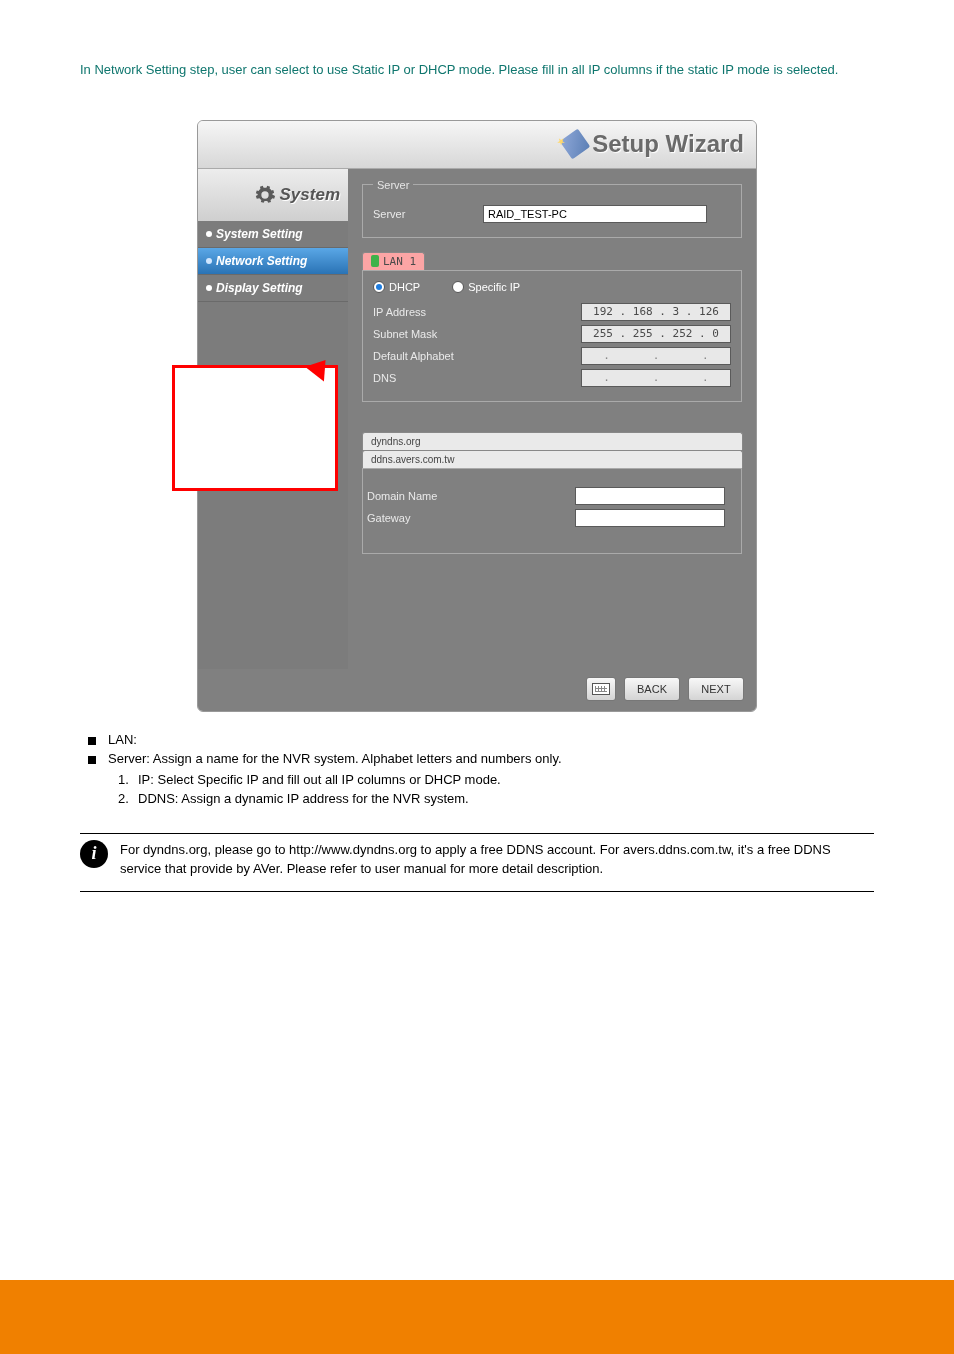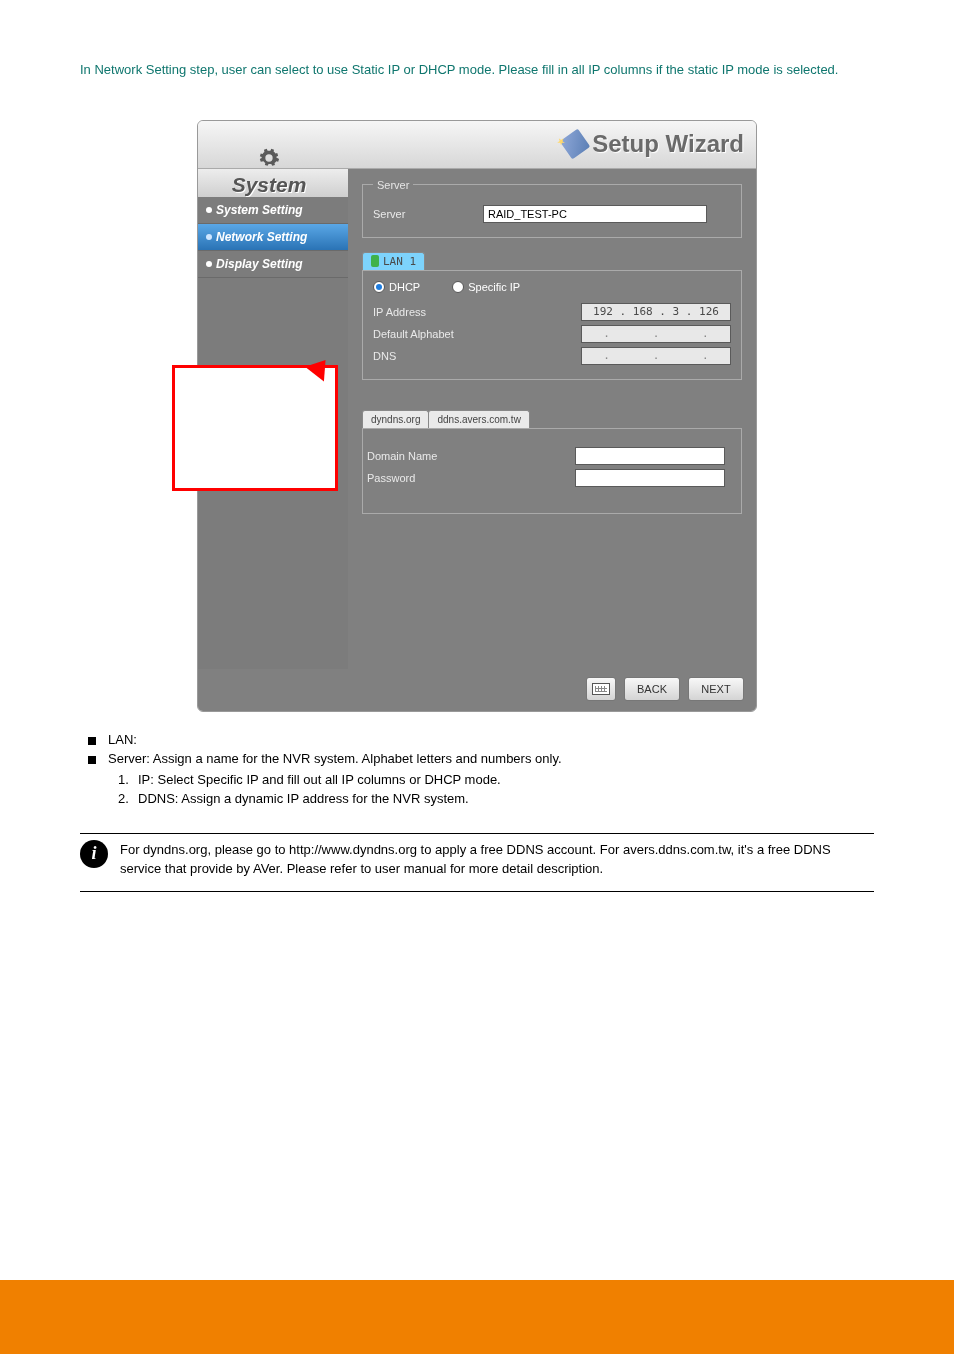--- a/index.html
+++ b/index.html
@@ -65,33 +65,32 @@
   .wizard-body {
     display: flex;
     background: #808080;
   }
   .sidebar {
     width: 150px;
     background: #7c7c7c;
     min-height: 500px;
   }
   .sidebar-header {
-    height: 28px;
+    height: 52px;
     background: linear-gradient(#ededed,#cfcfcf);
     font-weight: bold;
     font-style: italic;
     color: #555;
     display: flex;
     align-items: center;
     justify-content: flex-end;
     padding-right: 8px;
-    font-size: 21px;
+    font-size: 17px;
     text-shadow: 1px 1px 0 #fff;
     gap: 4px;
-    flex-direction: column;
   }
   .gear-icon { width: 22px; height: 22px; display:inline-block; }
   .sidebar-item {
     padding: 6px 8px;
     color: #fff;
     font-size: 12px;
     font-weight: bold;
     font-style: italic;
     border-bottom: 1px solid #6a6a6a;
     display:flex; align-items:center; gap:4px;
@@ -118,21 +117,21 @@
   }
   .row { display:flex; align-items:center; gap:10px; margin: 4px 0;}
   .row label { width: 100px; color:#e9e9e9; font-size:11px;}
   .text-input {
     background:#fff; color:#000; border:1px solid #5a5a5a;
     height:18px; padding:1px 4px; font-size:11px;
   }
   .server-input { width: 224px; }
   .lan-tab {
     display:inline-flex; align-items:center; gap:4px;
-    background:#7dd3fc; color:#4a4a4a;
+    background:#fca5a5; color:#4a4a4a;
     padding:2px 8px; border-radius:3px 3px 0 0;
     font-size:11px; font-family:monospace;
     border:1px solid #888; border-bottom:none;
   }
   .lan-dot { width:8px;height:12px;background:#3fb24a;border-radius:2px;display:inline-block;}
   .lan-panel {
     border:1px solid #aaa; padding:10px;
     margin-bottom: 30px;
   }
   .radio-row { display:flex; gap:32px; align-items:center; margin-bottom:10px;}
@@ -147,21 +146,21 @@
   }
   .ip-field {
     display:flex;gap:0;align-items:center;
     background:#e8e8e8;border:1px solid #5a5a5a;height:18px;
     width:150px;justify-content:center;
     font-family:monospace;font-size:11px;color:#4a4a4a;
   }
   .ip-field span { padding:0 2px;}
   .ip-blank { width:150px;height:18px;background:#e8e8e8;border:1px solid #5a5a5a;
     display:flex;justify-content:space-around;align-items:center;font-family:monospace;color:#888;font-size:11px;}
-  .ddns-tabs { display:flex; }
+  .ddns-tabs { display:flex;flex-direction:column; }
   .ddns-tab {
     background:#eaeaea;color:#444;border:1px solid #888;border-bottom:none;
     padding:3px 8px;font-size:10px;border-radius:3px 3px 0 0;margin-right:-1px;
   }
   .ddns-panel { border:1px solid #aaa; padding:14px 16px 22px 4px;}
   .ddns-input { width:150px; }
   .footer-buttons {
     display:flex; justify-content:flex-end; gap:8px; padding:8px 12px 10px;
     background:#808080;
   }
@@ -278,20 +277,27 @@
             </div>
           </div>
           <div class="row">
             <label>IP Address</label>
             <div style="flex:1"></div>
             <div class="ip-field">
               <span>192 . 168 .  3  . 126</span>
             </div>
           </div>
           <div class="row">
+            <label>Subnet Mask</label>
+            <div style="flex:1"></div>
+            <div class="ip-field">
+              <span>255 . 255 . 252 .  0</span>
+            </div>
+          </div>
+          <div class="row">
             <label>Default Alphabet</label>
             <div style="flex:1"></div>
             <div class="ip-blank">
                 <span>.</span>
                 <span>.</span>
                 <span>.</span>
               </div>
           </div>
           <div class="row">
             <label>DNS</label>
@@ -308,21 +314,21 @@
           <div class="ddns-tab">dyndns.org</div>
           <div class="ddns-tab">ddns.avers.com.tw</div>
         </div>
         <div class="ddns-panel">
           <div class="row">
             <label>Domain Name</label>
             <div style="flex:1"></div>
             <input class="text-input ddns-input" style="">
           </div>
           <div class="row">
-            <label>Password</label>
+            <label>Gateway</label>
             <div style="flex:1"></div>
             <input class="text-input ddns-input" type="password" style="">
           </div>
         </div>
       </div>
     </div>
     <div class="footer-buttons">
       <div class="btn square">
         <span class="keyboard-icon"></span>
       </div>

